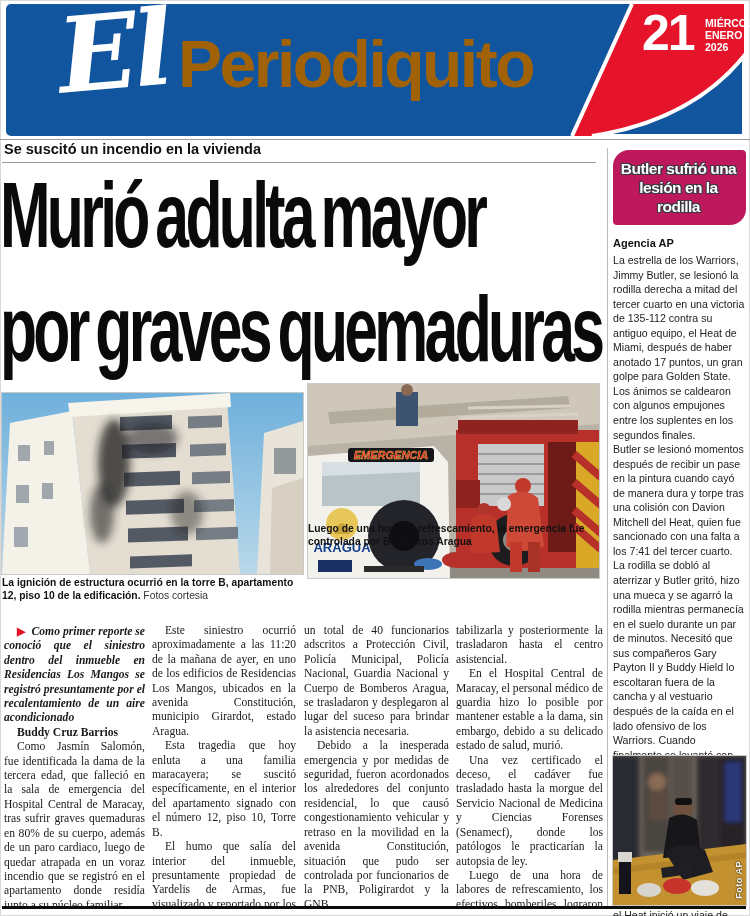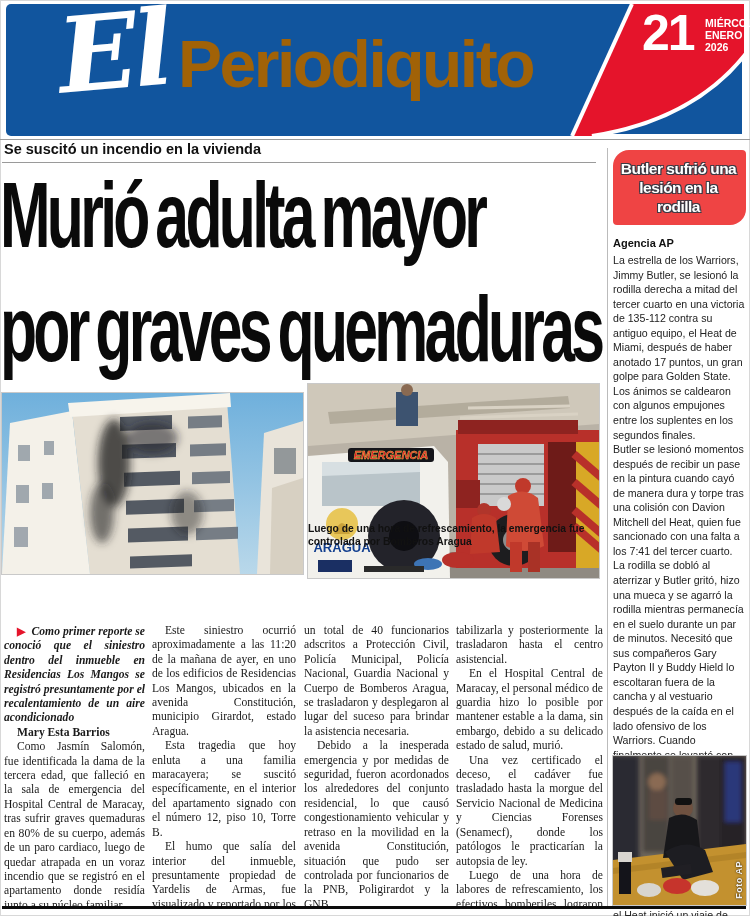--- a/index.html
+++ b/index.html
@@ -72,21 +72,21 @@
   }
   .lead-arrow{color:#e5142b;font-style:normal;font-size:11px;margin-right:6px;}
   .byline{
     font-weight:700;font-size:10.8px;color:#111;margin:0 0 10px 0;
     font-family:"Liberation Sans",sans-serif;
   }
   
   .sidebar-divider{position:absolute;left:607px;top:148px;width:1px;height:758px;background:#bbbbbb;}
   .sidebar{position:absolute;left:613px;top:150px;width:133px;}
   .sidebar-title{
-    background:#ef4444;border-radius:16px 4px 16px 4px;
+    background:#be185d;border-radius:16px 4px 16px 4px;
     padding:9px 6px 9px 4px;text-align:center;
   }
   .sidebar-title span{
     display:block;color:#fff;font-weight:700;font-size:15.5px;line-height:19px;
     letter-spacing:-0.5px;
     text-shadow:1.2px 1.2px 0 #3a3a44, -1px -1px 0 #3a3a44, 1px -1px 0 #3a3a44, -1px 1px 0 #3a3a44;
   }
   .sidebar-byline{font-weight:700;font-size:11px;color:#111;margin:12px 0 4px 0;}
   .sidebar-body p{
     margin:0;font-size:10.6px;line-height:14.55px;color:#222;text-align:left;
@@ -178,20 +178,21 @@
         <rect x="40" y="90" width="11" height="16"></rect>
       </g>
 
       <g filter="url(#blur1)">
         <ellipse cx="112" cy="70" rx="16" ry="44" fill="#1c1c1e" opacity="0.75"></ellipse>
         <ellipse cx="100" cy="120" rx="12" ry="30" fill="#26262a" opacity="0.6"></ellipse>
         <ellipse cx="150" cy="45" rx="26" ry="16" fill="#202024" opacity="0.55"></ellipse>
         <ellipse cx="185" cy="120" rx="16" ry="22" fill="#202024" opacity="0.45"></ellipse>
       </g>
     </svg>
+    <figcaption><span>La ignición de estructura ocurrió en la torre B, apartamento 12, piso 10 de la edificación.</span><span class="credit"> Fotos cortesia</span></figcaption>
   </figure>
 
   <figure class="photo-right">
     <svg class="photo-frame" width="291" height="194" viewBox="0 0 291 194">
       <rect width="291" height="194" fill="#b9b2a6"></rect>
       <polygon points="0,0 291,0 291,40 0,62" fill="#cfc8ba"></polygon>
       <polygon points="20,28 260,12 262,24 22,40" fill="#a79f90" opacity="0.7"></polygon>
       <rect y="168" width="291" height="26" fill="#8f8a82"></rect>
 
       <rect x="88" y="8" width="22" height="34" fill="#3d5370"></rect>
@@ -256,21 +257,21 @@
 
       <ellipse cx="150" cy="176" rx="16" ry="8" fill="#b8302a"></ellipse>
       <ellipse cx="120" cy="180" rx="14" ry="6" fill="#3d74b5"></ellipse>
       <rect x="56" y="182" width="60" height="6" fill="#2a2a2a"></rect>
     </svg>
     <figcaption><span>Luego de una hora de refrescamiento, la emergencia fue controlada por Bomberos Aragua</span></figcaption>
   </figure>
 
   <section class="col col1">
     <p class="lead"><span class="lead-arrow">▶</span><span>Como primer reporte se conoció que el siniestro dentro del inmueble en Residencias Los Mangos se registró presuntamente por el recalentamiento de un aire acondicionado</span></p>
-    <p class="byline">Mary Esta Barrios</p>
+    <p class="byline">Buddy Cruz Barrios</p>
     <p>Como Jasmín Salomón, fue identificada la dama de la tercera edad, que falleció en la sala de emergencia del Hospital Central de Maracay, tras sufrir graves quemaduras en 80% de su cuerpo, además de un paro cardiaco, luego de quedar atrapada en un voraz incendio que se registró en el apartamento donde residía junto a su núcleo familiar.</p>
   </section>
 
   <section class="col col2">
     <p>Este siniestro ocurrió aproximadamente a las 11:20 de la mañana de ayer, en uno de los edificios de Residencias Los Mangos, ubicados en la avenida Constitución, municipio Girardot, estado Aragua.</p>
     <p>Esta tragedia que hoy enluta a una familia maracayera; se suscitó específicamente, en el interior del apartamento signado con el número 12, piso 10, Torre B.</p>
     <p>El humo que salía del interior del inmueble, presuntamente propiedad de Yardelis de Armas, fue visualizado y reportado por los residentes del edificio ante los cuerpos de seguridad y prevención de la entidad aragüeña, quienes, en comisiones, de manera inmediata, se trasladaron al lugar para tratar de controlar la situación que acaparó la atención de los maracayeros.</p>
 
   </section>
 

